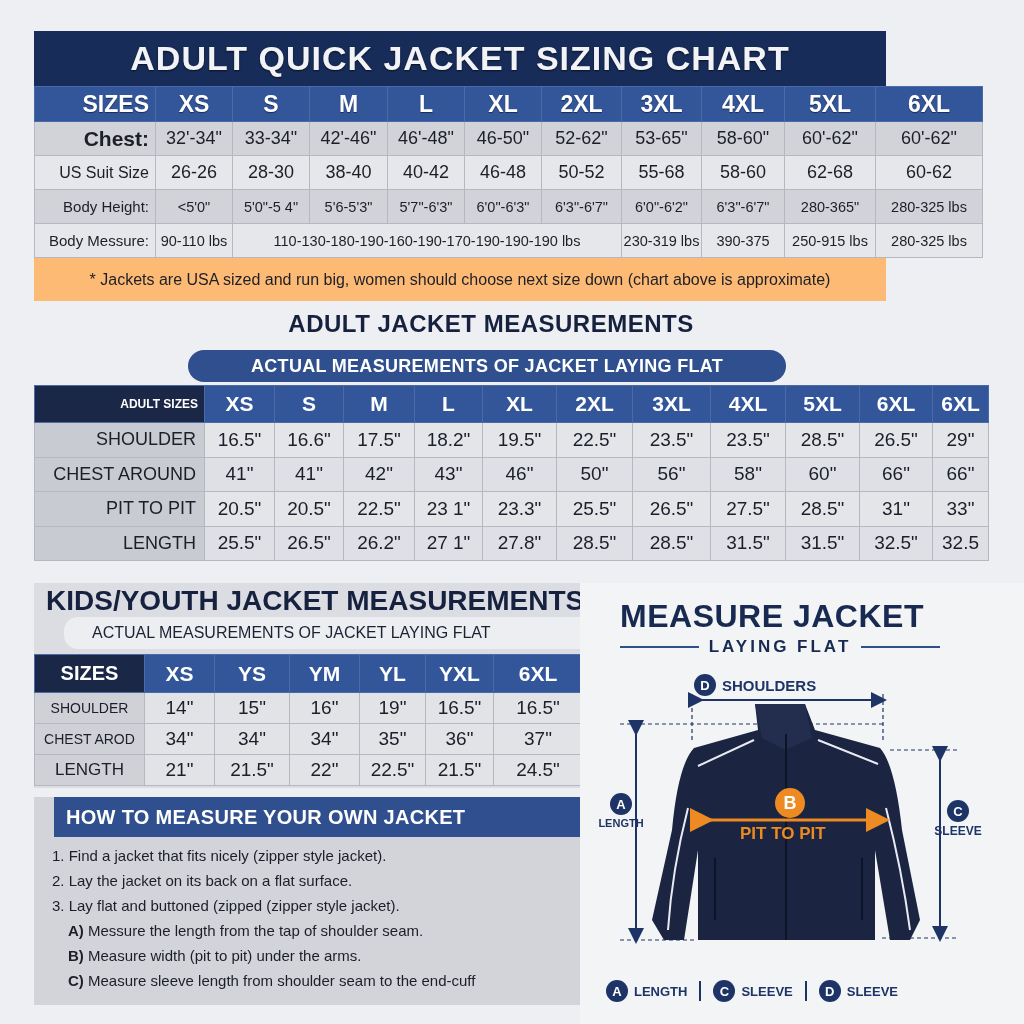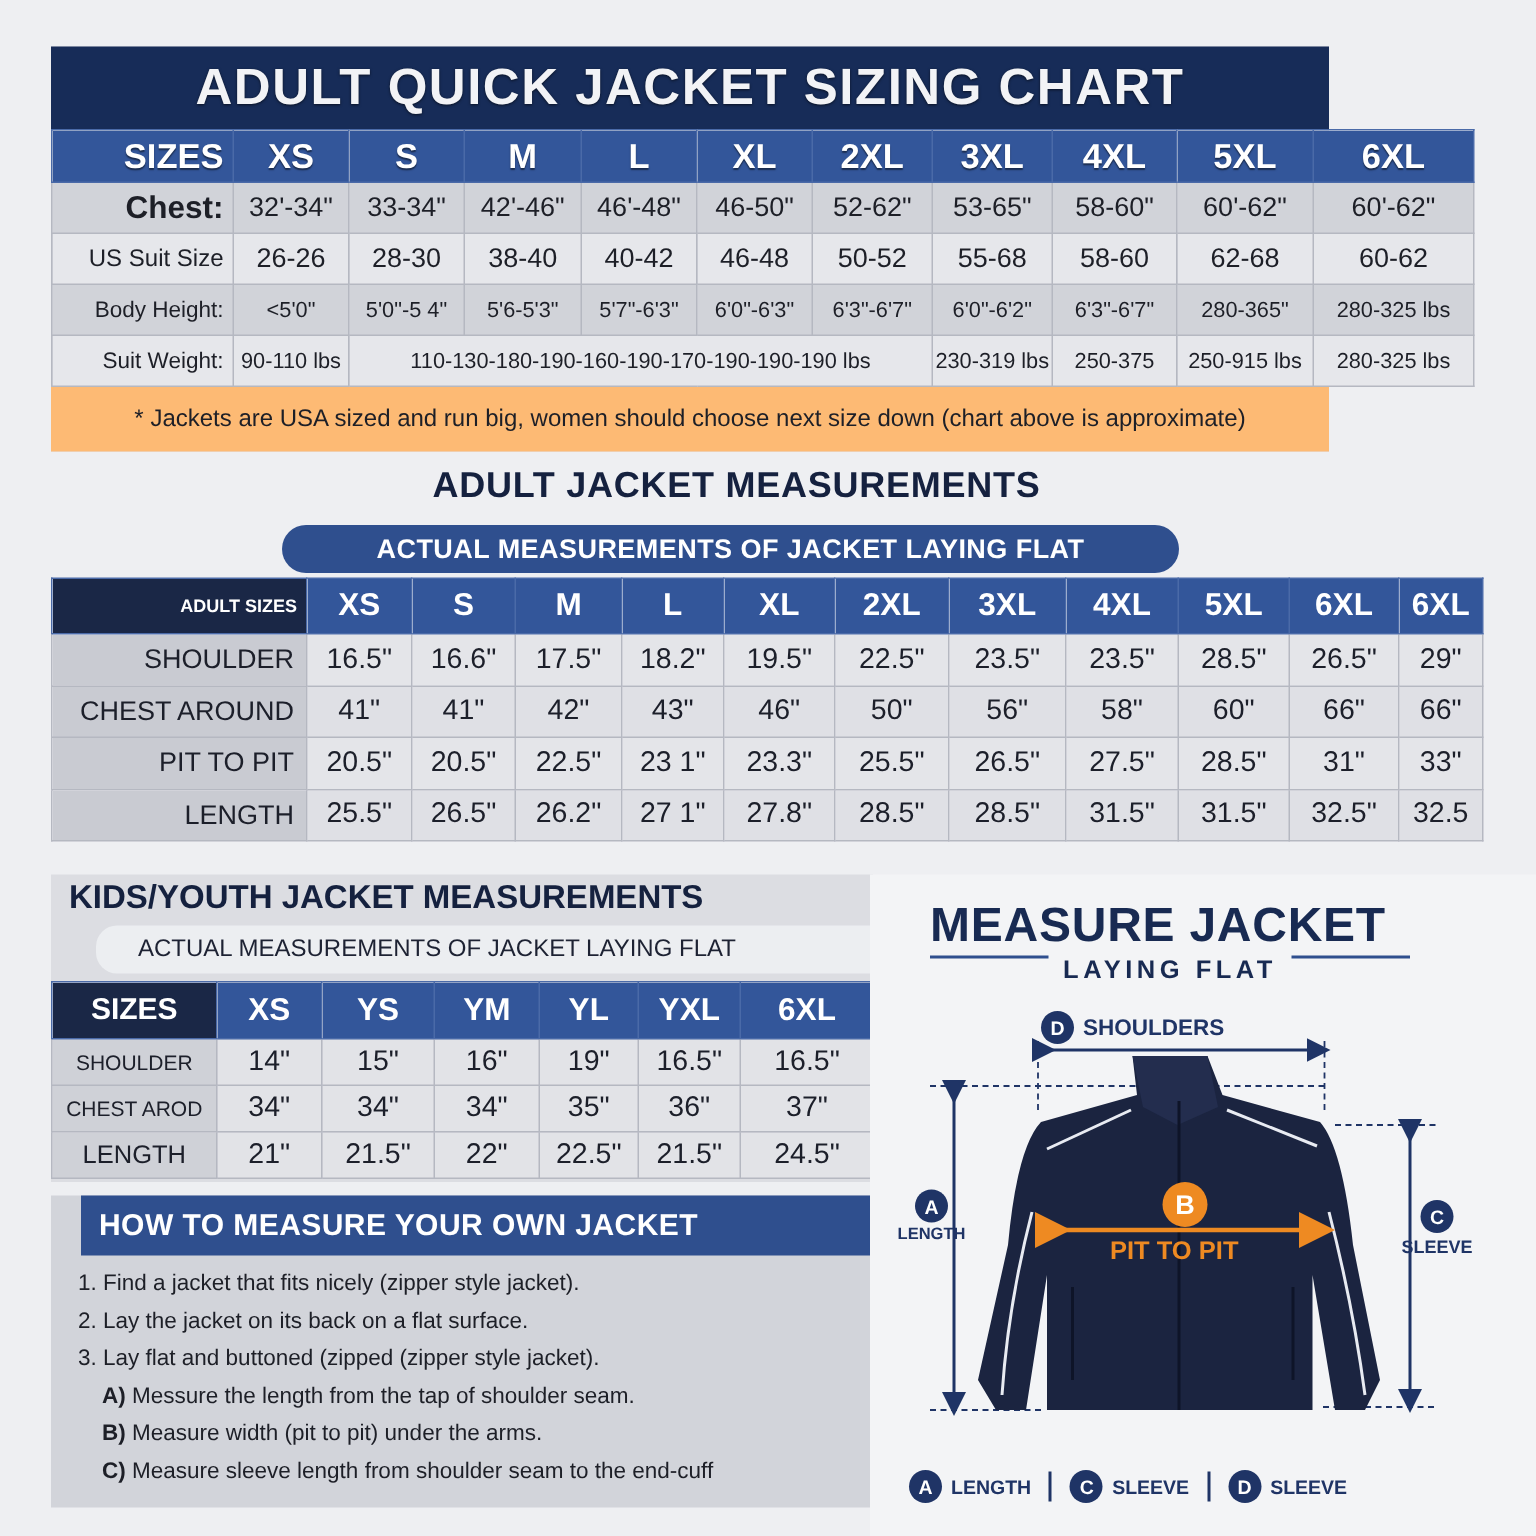--- a/index.html
+++ b/index.html
@@ -50,21 +50,21 @@
   #adult { left: 34px; top: 385px; width: 954px; }
   #adult th, #adult td { border: 1px solid #b5b8c1; text-align: center; white-space: nowrap; overflow: hidden; }
   #adult thead th { height: 37px; background: #33569a; color: #fff; font-size: 21px; font-weight: bold; border-color: #4a6aa8; }
   #adult thead th.rowhead { background: #1a2746; text-align: right; padding-right: 6px; font-size: 12px; }
   #adult tbody td { height: 34.5px; font-size: 19px; font-weight: 500; background: #dfe0e5; }
   #adult tbody td.rowhead { background: #c9cbd2; text-align: right; padding-right: 8px; font-size: 18px; }
   #adult tbody tr:nth-child(odd) td:not(.rowhead) { background: #e4e5e9; }
 
   
   #kids-wrap { left: 34px; top: 583px; width: 548px; height: 205px; background: #dcdde2; }
-  #kids-title { left: 46px; top: 585px; font-size: 22px; font-weight: bold; color: #15213f; }
+  #kids-title { left: 46px; top: 585px; font-size: 28px; font-weight: bold; color: #15213f; }
   #kids-pill {
   	left: 64px; top: 617px; width: 516px; height: 32px; border-radius: 14px 0 0 14px;
   	background: #eceef1; color: #1d2233; font-size: 16px; font-weight: 500;
   	display: flex; align-items: center; padding-left: 28px;
   }
   #kids { left: 34px; top: 654px; width: 548px; }
   #kids th, #kids td { border: 1px solid #b5b8c1; text-align: center; white-space: nowrap; overflow: hidden; }
   #kids thead th { height: 38px; background: #33569a; color: #fff; font-size: 21px; font-weight: bold; border-color: #4a6aa8; }
   #kids thead th.rowhead { background: #1a2746; font-size: 20px; }
   #kids tbody td { height: 31px; font-size: 19px; background: #e2e3e7; }
@@ -75,21 +75,21 @@
   #howto { left: 34px; top: 797px; width: 548px; height: 208px; background: #d2d4da; }
   #howto .hd { height: 40px; background: #2f4f8e; color: #fff; font-size: 20px; font-weight: bold; display: flex; align-items: center; padding-left: 12px; letter-spacing: .3px; margin-left: 20px; }
   #howto ol { list-style: none; padding: 6px 0 0 18px; }
   #howto li { font-size: 15px; height: 25px; line-height: 25px; color: #1d1f27; white-space: nowrap; }
   #howto li.sub { padding-left: 16px; }
   #howto li b { font-weight: bold; }
 
   
   #diagram { left: 580px; top: 583px; width: 444px; height: 441px; background: #f3f4f6; }
   #diag-title { left: 580px; top: 598px; width: 384px; text-align: center; font-size: 32px; font-weight: bold; color: #182a52; letter-spacing: .5px; }
-  #diag-sub { left: 620px; top: 637px; width: 320px; display: flex; align-items: flex-start; gap: 10px; }
+  #diag-sub { left: 620px; top: 637px; width: 320px; display: flex; align-items: center; gap: 10px; }
   #diag-sub .line { flex: 1; height: 2px; background: #2f4f8e; }
   #diag-sub span { font-size: 17px; font-weight: bold; color: #182a52; letter-spacing: 3px; }
   .badge {
     display: inline-flex; align-items: center; justify-content: center;
     width: 22px; height: 22px; border-radius: 50%;
     background: #1f3466; color: #fff; font-size: 13px; font-weight: bold;
   }
   .badge.orange { background: #ee8a22; width: 30px; height: 30px; font-size: 18px; }
   .lbl { font-size: 13px; font-weight: bold; color: #1f3466; }
   #legend { left: 606px; top: 980px; display: flex; align-items: center; gap: 6px; }
@@ -163,25 +163,25 @@
         <td>5'6-5'3"</td>
         <td>5'7"-6'3"</td>
         <td>6'0"-6'3"</td>
         <td>6'3"-6'7"</td>
         <td>6'0"-6'2"</td>
         <td>6'3"-6'7"</td>
         <td>280-365"</td>
         <td>280-325 lbs</td>
       </tr>
       <tr class="small">
-        <td class="rowhead">Suit Weight:</td>
+        <td class="rowhead">Body Messure:</td>
         <td>90-110 lbs</td>
         <td colspan="5">110-130-180-190-160-190-170-190-190-190 lbs</td>
         <td>230-319 lbs</td>
-        <td>250-375</td>
+        <td>390-375</td>
         <td>250-915 lbs</td>
         <td>280-325 lbs</td>
       </tr>
     </tbody>
   </table>
   <div class="note">* Jackets are USA sized and run big, women should choose next size down (chart above is approximate)</div>
 </div>
 
 <div id="adult-title" class="abs">ADULT JACKET MEASUREMENTS</div>
 <div id="adult-pill" class="abs">ACTUAL MEASUREMENTS OF JACKET LAYING FLAT</div>

